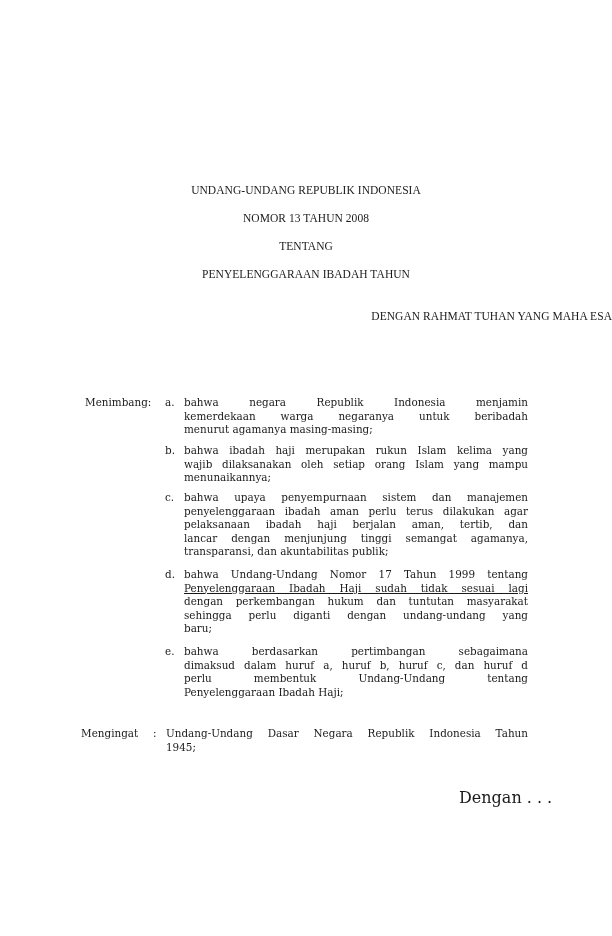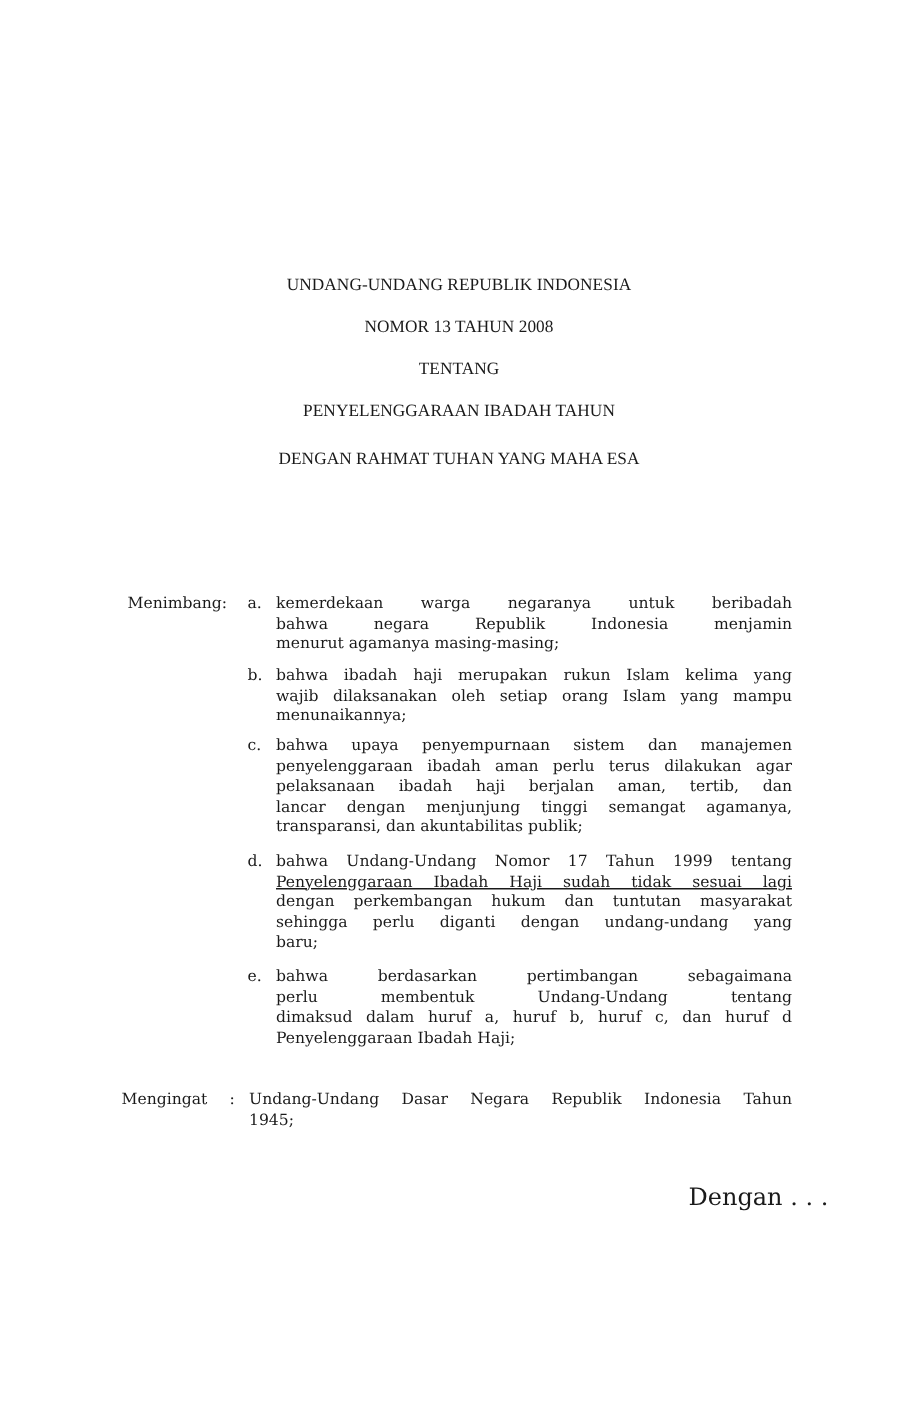--- a/index.html
+++ b/index.html
@@ -94,30 +94,30 @@
   </style>
 </head>
 <body>
 
 <div class="page">
 
   <div class="heading" style="top:183px;">UNDANG-UNDANG REPUBLIK INDONESIA</div>
   <div class="heading" style="top:211px;">NOMOR 13 TAHUN 2008</div>
   <div class="heading" style="top:239px;">TENTANG</div>
   <div class="heading" style="top:267px;">PENYELENGGARAAN IBADAH TAHUN</div>
-  <div class="heading" style="top:299px;">DENGAN RAHMAT TUHAN YANG MAHA ESA</div>
+  <div class="heading" style="top:309px;text-align:right;">DENGAN RAHMAT TUHAN YANG MAHA ESA</div>
 
   <div class="section">
     <div class="section-label" style="left:85px; top:396px;">Menimbang:</div>
 
     <div class="item" style="top:396px;">
       <div class="item-letter">a.</div>
       <div class="item-text">
+        <span class="line" style="white-space: normal; overflow: hidden;">bahwa negara Republik Indonesia menjamin</span>
         <span class="line" style="white-space: normal; overflow: hidden;">kemerdekaan warga negaranya untuk beribadah</span>
-        <span class="line" style="white-space: normal; overflow: hidden;">bahwa negara Republik Indonesia menjamin</span>
         <span class="line last">menurut agamanya masing-masing;</span>
       </div>
     </div>
 
     <div class="item" style="top:444px;">
       <div class="item-letter">b.</div>
       <div class="item-text">
         <span class="line" style="white-space: normal; overflow: hidden;">bahwa ibadah haji merupakan rukun Islam kelima yang</span>
         <span class="line" style="white-space: normal; overflow: hidden;">wajib dilaksanakan oleh setiap orang Islam yang mampu</span>
         <span class="line last">menunaikannya;</span>
@@ -143,22 +143,22 @@
         <span class="line" style="white-space: normal; overflow: hidden;">dengan perkembangan hukum dan tuntutan masyarakat</span>
         <span class="line" style="white-space: normal; overflow: hidden;">sehingga perlu diganti dengan undang-undang yang</span>
         <span class="line last">baru;</span>
       </div>
     </div>
 
     <div class="item" style="top:645px;">
       <div class="item-letter">e.</div>
       <div class="item-text">
         <span class="line" style="white-space: normal; overflow: hidden;">bahwa berdasarkan pertimbangan sebagaimana</span>
+        <span class="line" style="white-space: normal; overflow: hidden;">dimaksud dalam huruf a, huruf b, huruf c, dan huruf d</span>
         <span class="line" style="white-space: normal; overflow: hidden;">perlu membentuk Undang-Undang tentang</span>
-        <span class="line" style="white-space: normal; overflow: hidden;">dimaksud dalam huruf a, huruf b, huruf c, dan huruf d</span>
         <span class="line last">Penyelenggaraan Ibadah Haji;</span>
       </div>
     </div>
   </div>
 
   <div class="section">
     <div class="section-label" style="left:81px; top:727px;">Mengingat</div>
     <div class="colon" style="left:153px; top:727px;">:</div>
     <div class="item-text" style="left:166px; top:727px; width:362px;">
       <span class="line" style="white-space: normal; overflow: hidden;">Undang-Undang Dasar Negara Republik Indonesia Tahun</span>

